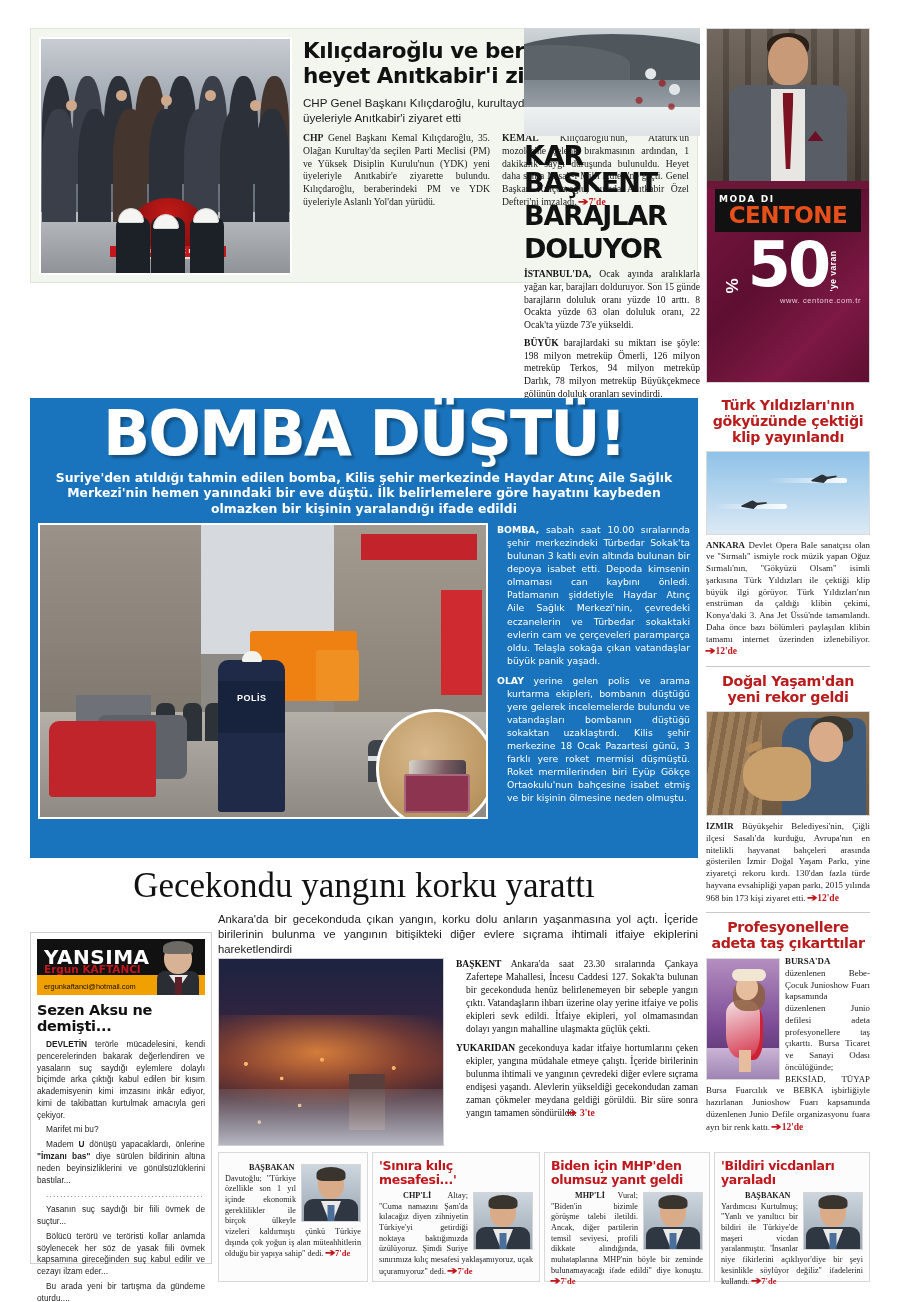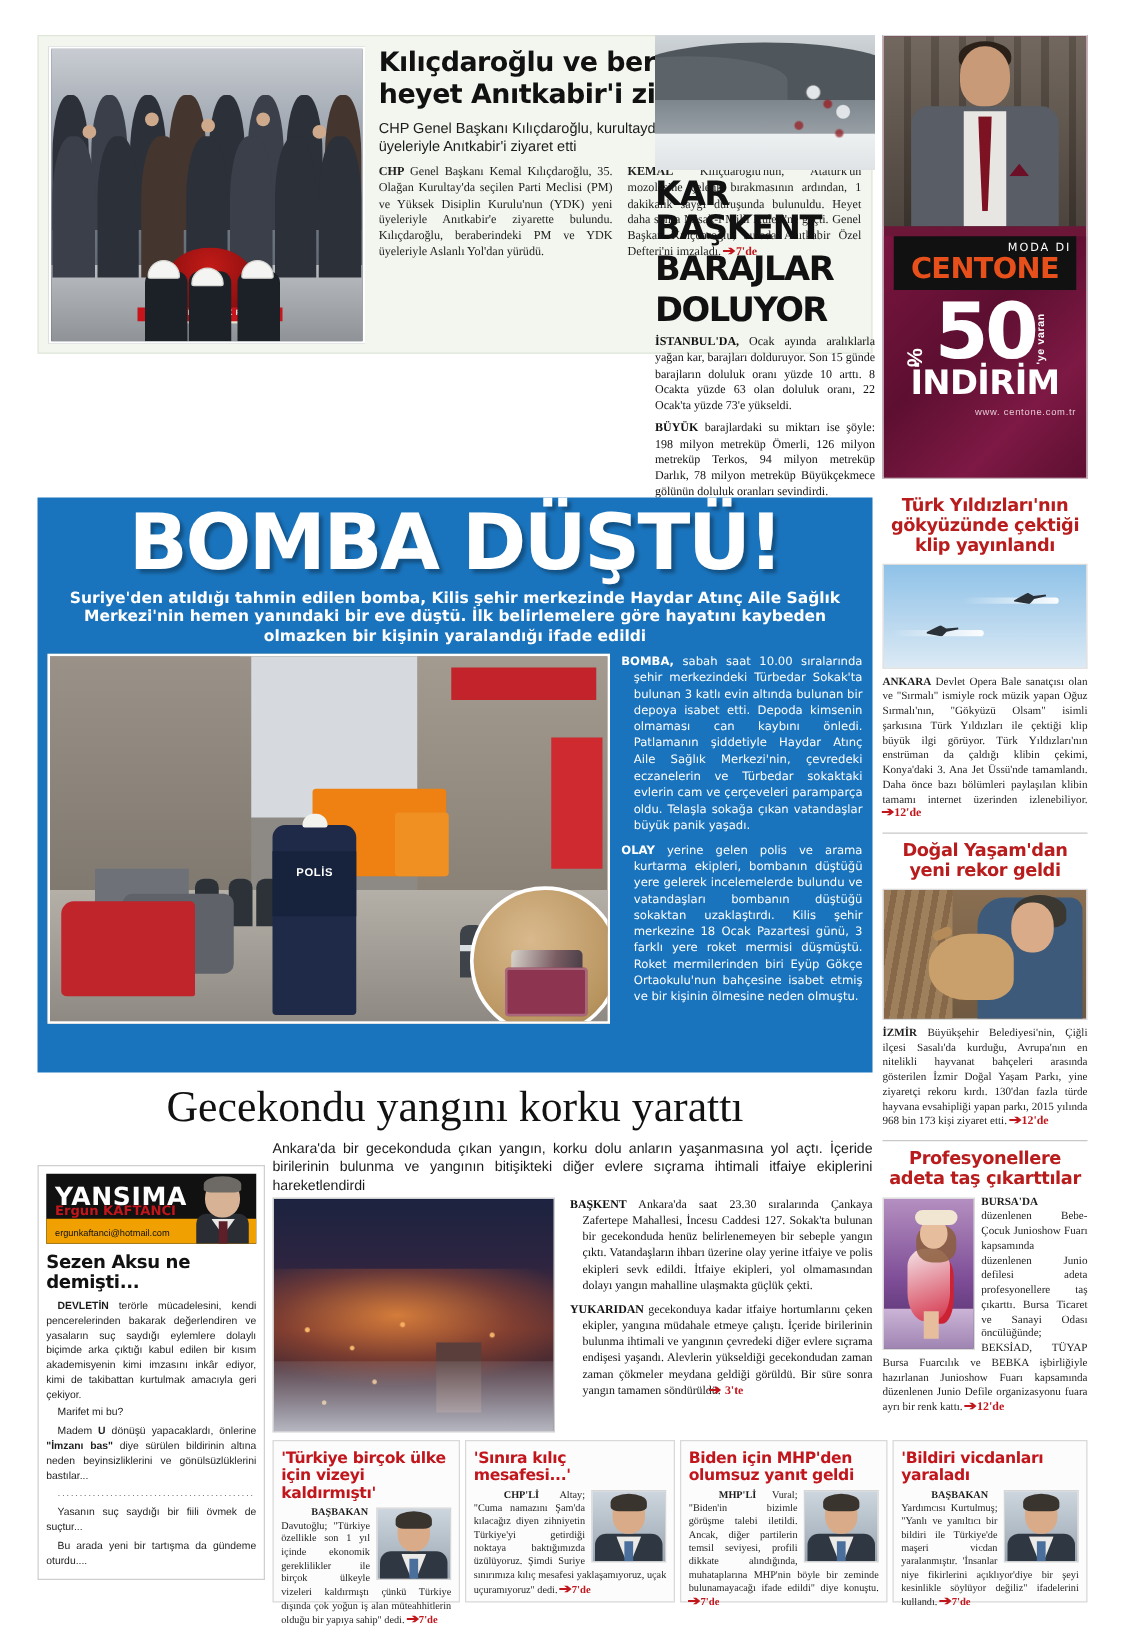--- a/index.html
+++ b/index.html
@@ -101,22 +101,22 @@
     width:118px;height:96px;background:#585d66;border-radius:14px 14px 0 0;}
   #ad-photo .shirt{position:absolute;left:50%;bottom:0;transform:translateX(-50%);
     width:34px;height:92px;background:#e8e6e2;}
   #ad-photo .tie{position:absolute;left:50%;bottom:12px;transform:translateX(-50%);
     width:11px;height:76px;background:#7d1322;clip-path:polygon(0 0,100% 0,70% 100%,30% 100%);}
   #ad-photo .pocket{position:absolute;left:62%;bottom:40px;width:16px;height:10px;background:#6b1026;
     clip-path:polygon(0 100%,50% 0,100% 100%);}
   #ad-bottom{ position:relative; height:203px;
     background:linear-gradient(135deg,#7a1540 0%,#5d0f31 40%,#7d1944 70%,#5b0e30 100%);}
   #ad-logo{ margin:8px 8px 0; background:#111; padding:5px 4px; }
-  .logo-moda{ color:#fff; font-family:"DejaVu Sans", sans-serif; font-weight:normal;
-    font-size:9px; letter-spacing:1.5px; text-align:right; }
+  .logo-moda{ color:#fff; font-family:"DejaVu Sans", sans-serif; font-weight:bold;
+    font-size:9px; letter-spacing:1.5px; text-align:left; }
   .logo-centone{ color:#e8501b; font-family:"DejaVu Sans", sans-serif; font-weight:bold;
     font-size:23px; letter-spacing:-0.5px; text-align:center; line-height:1;}
   #ad-fifty{ position:relative; text-align:center; margin-top:4px; }
   #ad-fifty .num{ color:#fff; font-family:"DejaVu Sans", sans-serif; font-weight:bold;
     font-size:62px; line-height:.92; letter-spacing:-3px;}
   #ad-fifty .pct{ position:absolute; left:18px; top:40px; color:#fff;
     font-size:17px; font-weight:bold; transform:rotate(-90deg);}
   #ad-fifty .varan{ position:absolute; right:16px; top:30px; color:#fff;
     font-size:8.5px; font-weight:bold; transform:rotate(-90deg); letter-spacing:.5px;}
   #ad-indirim{ color:#fff; font-family:"DejaVu Sans", sans-serif; font-weight:bold;
@@ -422,21 +422,20 @@
     <div id="ad-bottom">
       <div id="ad-logo">
         <div class="logo-moda">MODA DI</div>
         <div class="logo-centone">CENTONE</div>
       </div>
       <div id="ad-fifty">
         <span class="pct">%</span>
         <span class="varan">'ye varan</span>
         <div class="num">50</div>
       </div>
-      <div id="ad-indirim">İNDİRİM</div>
       <div id="ad-url">www. centone.com.tr</div>
     </div>
   </div>
 
 
   <div class="box" id="bomb-panel">
     <div id="bomb-head">BOMBA DÜŞTÜ!</div>
     <div id="bomb-sub">Suriye'den atıldığı tahmin edilen bomba, Kilis şehir merkezinde Haydar Atınç Aile Sağlık Merkezi'nin hemen yanındaki bir eve düştü. İlk belirlemelere göre hayatını kaybeden olmazken bir kişinin yaralandığı ifade edildi</div>
     <div id="bomb-lower">
       <div id="bomb-photo">
@@ -503,20 +502,21 @@
           <div class="hr"></div>
       </div>
     </div>
     <div id="yansima-title">Sezen Aksu ne demişti...</div>
     <div id="yansima-body">
       <p><b>DEVLETİN</b><span> terörle mücadelesini, kendi pencerelerinden bakarak değerlendiren ve yasaların suç saydığı eylemlere dolaylı biçimde arka çıktığı kabul edilen bir kısım akademisyenin kimi imzasını inkâr ediyor, kimi de takibattan kurtulmak amacıyla geri çekiyor.</span></p>
       <p>Marifet mi bu?</p>
       <p><span>Madem </span><b>U</b><span> dönüşü yapacaklardı, önlerine </span><b>"İmzanı bas"</b><span> diye sürülen bildirinin altına neden beyinsizliklerini ve gönülsüzlüklerini bastılar...</span></p>
       <p class="dots">.............................................</p>
       <p>Yasanın suç saydığı bir fiili övmek de suçtur...</p>
+      <p>Bölücü terörü ve teröristi kollar anlamda söylenecek her söz de yasak fiili övmek kapsamına gireceğinden suç kabul edilir ve cezayı ilzam eder...</p>
       <p>Bu arada yeni bir tartışma da gündeme oturdu....</p>
 
     </div>
 
   </div>
 
   <div class="box" id="side-col">
 
     <div>
       <div class="side-hl">Türk Yıldızları'nın gökyüzünde çektiği klip yayınlandı</div>
@@ -564,21 +564,20 @@
             <div class="head"></div>
             <div class="hat"></div>
         </div>
         <b>BURSA'DA</b><span> düzenlenen Bebe-Çocuk Junioshow Fuarı kapsamında düzenlenen Junio defilesi adeta profesyonellere taş çıkarttı. Bursa Ticaret ve Sanayi Odası öncülüğünde; BEKSİAD, TÜYAP Bursa Fuarcılık ve BEBKA işbirliğiyle hazırlanan Junioshow Fuarı kapsamında düzenlenen Junio Defile organizasyonu fuara ayrı bir renk kattı.</span>
         <span class="jump"><span class="arrow-ico">➔</span><span>12'de</span></span>
       </div>
     </div>
   </div>
 
   <div class="brief" id="brief1">
-    <div class="bh">'Türkiye birçok ülke için vizeyi kaldırmıştı'</div>
     <div class="bbody">
       <div class="thumb">
           <div class="sh"></div>
           <div class="cl"></div>
           <div class="ti"></div>
           <div class="hd"></div>
           <div class="hr"></div>
         </div>
       <b>BAŞBAKAN</b><span> Davutoğlu; "Türkiye özellikle son 1 yıl içinde ekonomik gereklilikler ile birçok ülkeyle vizeleri kaldırmıştı çünkü Türkiye dışında çok yoğun iş alan müteahhitlerin olduğu bir yapıya sahip" dedi.</span>
       <span class="jmp"><span class="arrow-ico">➔</span><span>7'de</span></span>

